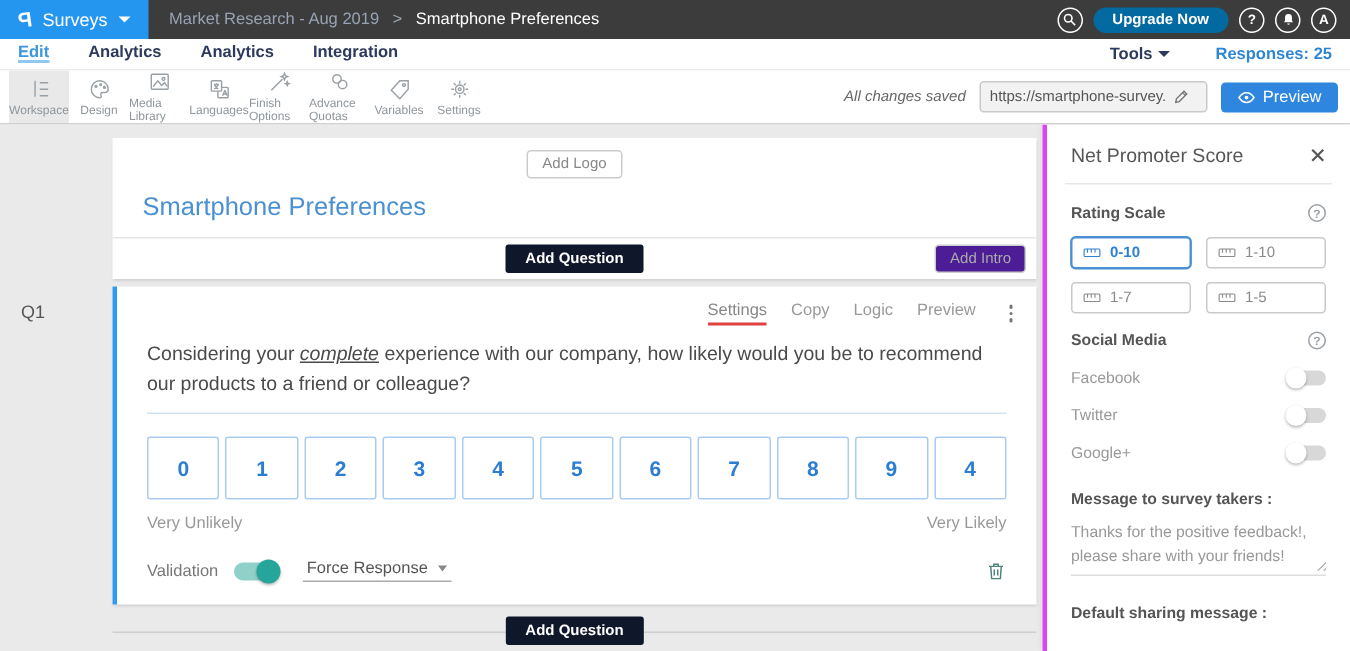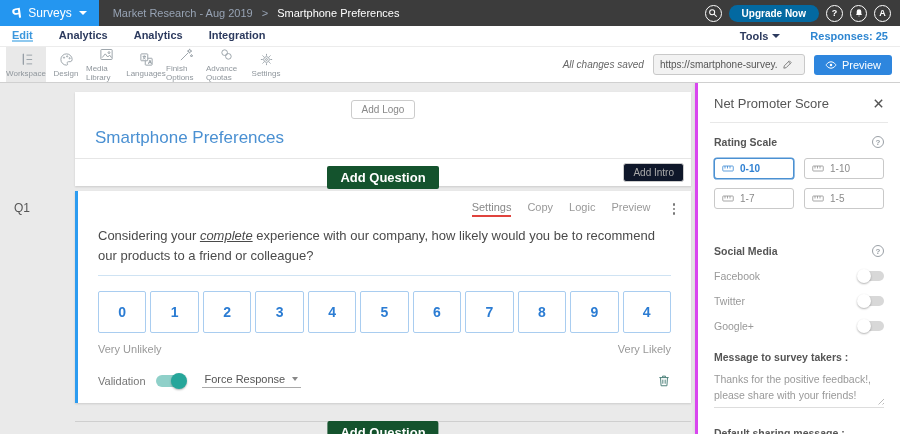--- a/index.html
+++ b/index.html
@@ -44,22 +44,22 @@
   .canvas { position:absolute; left:75px; top:0; width:616px; }
   .card { background:#fff; box-shadow:0 1px 2px rgba(0,0,0,.13); }
 
   .card1 { margin-top:9px; }
   .logo-row { height:34px; display:flex; justify-content:center; align-items:center; }
   .add-logo { border:1px solid #ccc; border-radius:3px; background:#fff; color:#888; font-size:10px; padding:3px 10px; cursor:pointer; }
   .title-row { padding:2px 20px 10px; }
   .survey-title { color:#4a90d2; font-size:17px; }
   .c-divider { border-top:1px solid #e6e6e6; }
   .footer-row { height:27px; position:relative; display:flex; align-items:center; justify-content:center; }
-  .btn-blue { background:#14532d; color:#fff; font-size:13px; font-weight:bold; padding:4px 13px; border-radius:2px; cursor:pointer;margin-top:10px; }
-  .add-intro { position:absolute; right:7px; border:1px solid #ccc; border-radius:3px; color:#aaa; font-size:10px; padding:3px 9px; background:#0f172a; cursor:pointer; }
+  .btn-blue { background:#0f172a; color:#fff; font-size:10px; font-weight:bold; padding:4px 13px; border-radius:2px; cursor:pointer; }
+  .add-intro { position:absolute; right:7px; border:1px solid #ccc; border-radius:3px; color:#aaa; font-size:10px; padding:3px 9px; background:#4c1d95; cursor:pointer; }
 
   .card2 { margin-top:5px; border-left:3px solid #2d9cf0; padding-bottom:15px; }
   .qtabs { display:flex; justify-content:flex-end; align-items:center; gap:16px; padding:10px 14px 0 0; font-size:11px; color:#999; }
   .qtab { cursor:pointer; padding-bottom:2px; border-bottom:2px solid transparent; }
   .qtab.active { color:#888; border-bottom-color:#e0433d; }
   .dots-icon { margin-left:4px; cursor:pointer; display:flex; flex-direction:column; gap:2px; padding:2px; }
   .dots-icon i { width:2.5px; height:2.5px; border-radius:50%; background:#777; }
   .qtext { padding:9px 28px 0 20px; font-size:13px; color:#4a4a4a; line-height:1.55; cursor:text; }
   .qtext .em { font-style:italic; text-decoration:underline; }
   .qdivider { margin:9px 20px 0; border-top:1px solid #cfe3f3; }
@@ -89,21 +89,21 @@
   .panel-header { display:flex; justify-content:space-between; align-items:center; font-size:13px; color:#555; }
   .close-x { cursor:pointer; display:flex; }
   .panel-hr { border:none; border-top:1px solid #e8e8e8; margin:11px -4px 13px; }
   .sec-head { display:flex; justify-content:space-between; align-items:center; font-weight:bold; font-size:10.5px; color:#555; }
   .help-circle { width:12px; height:12px; border:1.5px solid #9aa0a6; border-radius:50%; color:#9aa0a6; font-size:8px; font-weight:bold; display:flex; align-items:center; justify-content:center; cursor:pointer; }
   .opt-grid { display:grid; grid-template-columns:1fr 1fr; gap:9px 10px; margin-top:10px; }
   .opt { height:21px; border:1px solid #c9c9c9; border-radius:3px; display:flex; align-items:center; gap:6px; padding:0 7px; font-size:10px; color:#8a8a8a; background:#fff; cursor:pointer; }
   .opt svg { stroke:#8a8a8a; fill:none; stroke-width:1.5; }
   .opt.selected { border-color:#4a90d2; box-shadow:0 0 0 .6px #4a90d2; color:#2f80d2; font-weight:bold;align-items:center; }
   .opt.selected svg { stroke:#2f80d2; }
-  .sec-social { margin-top:36px; }
+  .sec-social { margin-top:12px; }
   .soc-row { display:flex; justify-content:space-between; align-items:center; margin-top:13px; color:#999; }
   .msg-label { font-weight:bold; color:#555; margin-top:19px; }
   .msg-box { margin-top:8px; color:#999; line-height:1.55; border-bottom:1px solid #ddd; padding-bottom:3px; position:relative; cursor:text; }
   .resize-handle { position:absolute; right:0; bottom:2px; width:8px; height:8px;
     background:repeating-linear-gradient(135deg,#bbb 0 1px,transparent 1px 3.2px);
     clip-path:polygon(100% 0,100% 100%,0 100%); }
 </style>
 </head>
 <body>
 
@@ -195,20 +195,27 @@
   </div>
   <div class="tb-item">
     <svg width="15" height="15" viewBox="0 0 24 24">
         <circle cx="9" cy="9" r="4.5"></circle>
         <circle cx="15" cy="15" r="4.5"></circle>
       </svg>
     <span>Advance Quotas</span>
   </div>
   <div class="tb-item">
     <svg width="15" height="15" viewBox="0 0 24 24">
+        <path d="M3 13l9-10h9v9L12 22z"></path>
+        <circle cx="16.5" cy="7.5" r="1.5"></circle>
+      </svg>
+    <span>Variables</span>
+  </div>
+  <div class="tb-item">
+    <svg width="15" height="15" viewBox="0 0 24 24">
         <circle cx="12" cy="12" r="4.5"></circle>
         <circle cx="12" cy="12" r="1.5"></circle>
         <path d="M12 3v3M12 18v3M3 12h3M18 12h3M5.6 5.6l2.1 2.1M16.3 16.3l2.1 2.1M18.4 5.6l-2.1 2.1M7.7 16.3l-2.1 2.1"></path>
       </svg>
     <span>Settings</span>
   </div>
   <div class="tb-right">
     <span class="saved">All changes saved</span>
     <div class="url-box">
       <input value="https://smartphone-survey.questionpro" style="">

